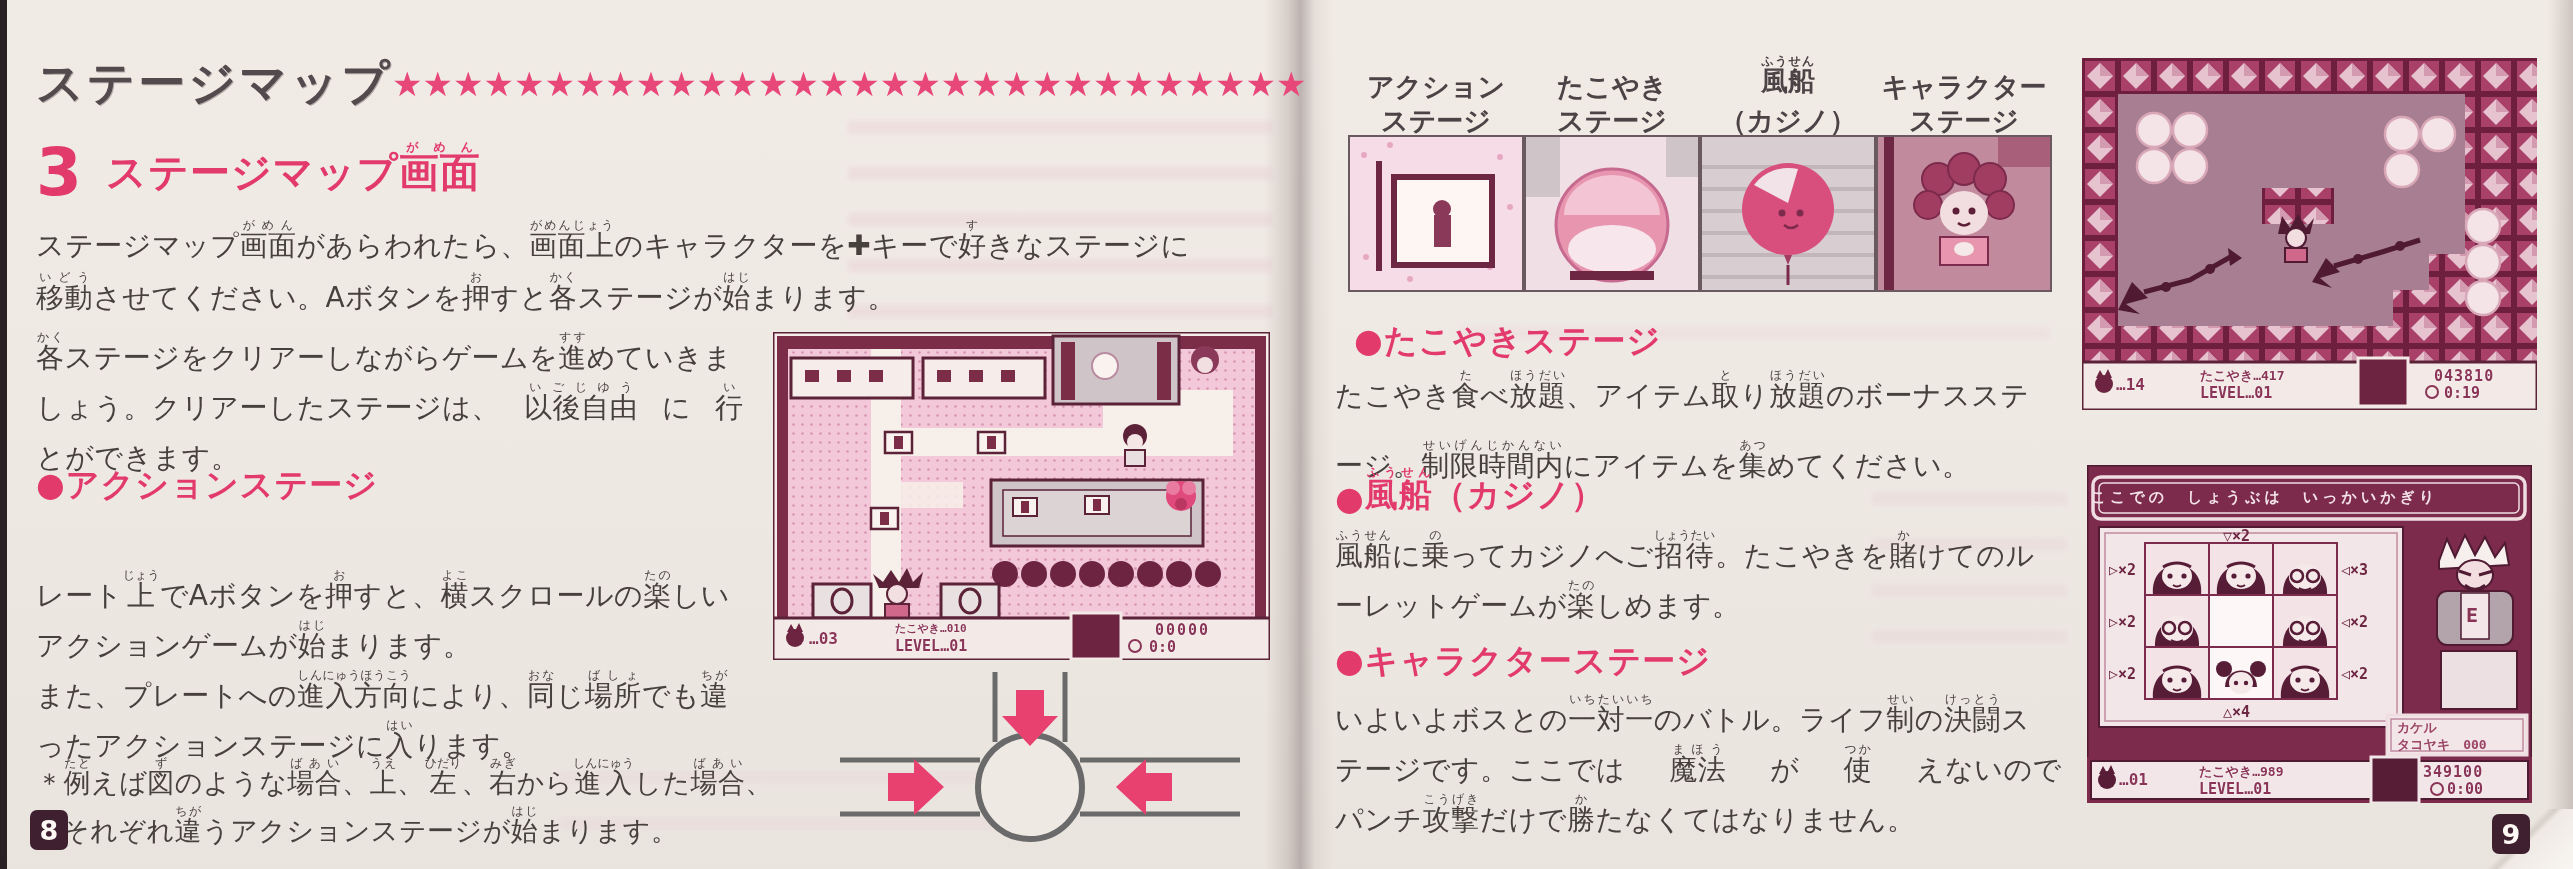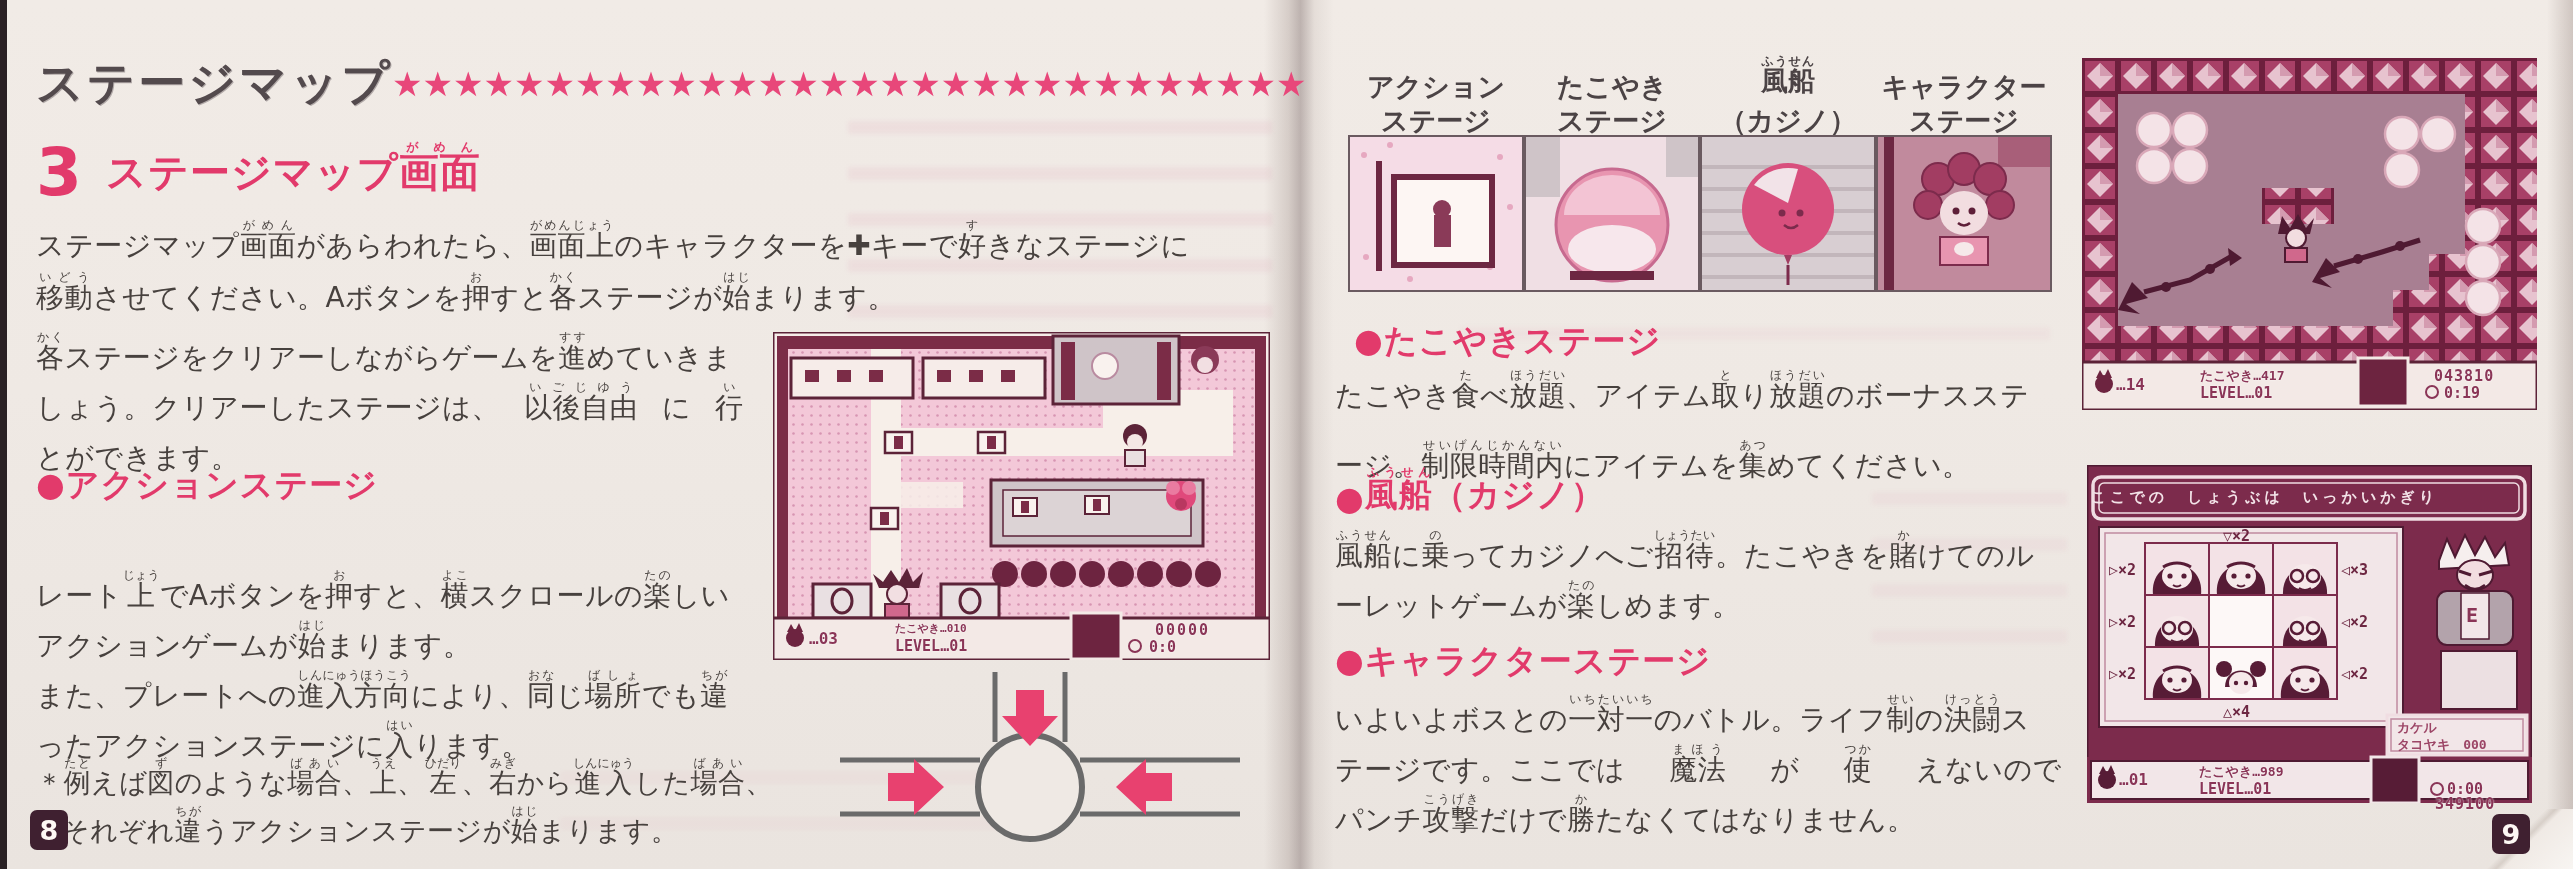--- a/index.html
+++ b/index.html
@@ -420,17 +420,17 @@
     <div class="ovl" style="left:254px;top:96px;font-size:15px;color:#6d2742;">◁×3</div>
     <div class="ovl" style="left:254px;top:148px;font-size:15px;color:#6d2742;">◁×2</div>
     <div class="ovl" style="left:254px;top:200px;font-size:15px;color:#6d2742;">◁×2</div>
     <div class="ovl" style="left:136px;top:238px;font-size:15px;color:#6d2742;">△×4</div>
     <div class="ovl" style="left:310px;top:254px;font-size:13px;color:#9c4566;">カケル</div>
     <div class="ovl" style="left:310px;top:271px;font-size:13px;color:#9c4566;">タコヤキ　000</div>
     <div class="ovl" style="left:379px;top:138px;font-size:20px;color:#8a3557;">E</div>
     <div class="hudtxt" style="left:32px;top:305px;font-size:16px;">…01</div>
     <div class="hudtxt" style="left:112px;top:298px;font-size:13px;">たこやき…989</div>
     <div class="hudtxt" style="left:112px;top:315px;font-size:15px;">LEVEL…01</div>
-    <div class="hudtxt" style="left:348px;top:298px;font-size:15px;letter-spacing:1px;margin-top:32px;">349100</div>
+    <div class="hudtxt" style="left:336px;top:298px;font-size:15px;letter-spacing:1px;">349100</div>
     <div class="hudtxt" style="left:360px;top:315px;font-size:15px;text-align:right;">0:00</div>
   </div>
 
 </div>
 
 </body></html>

